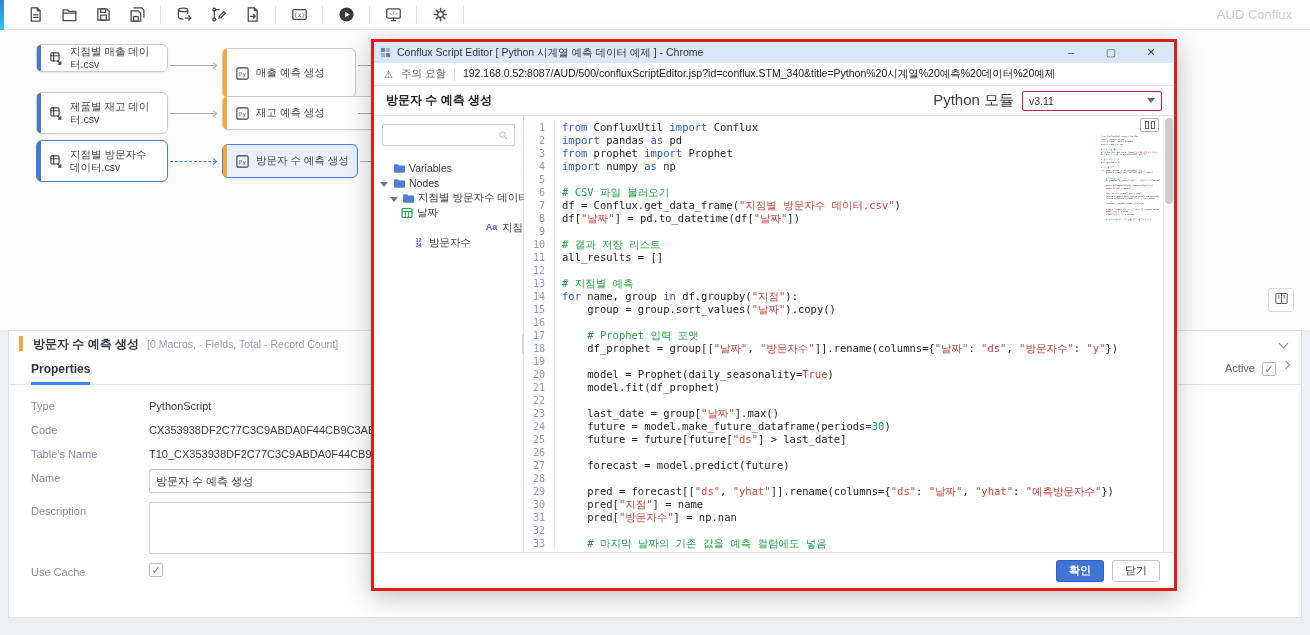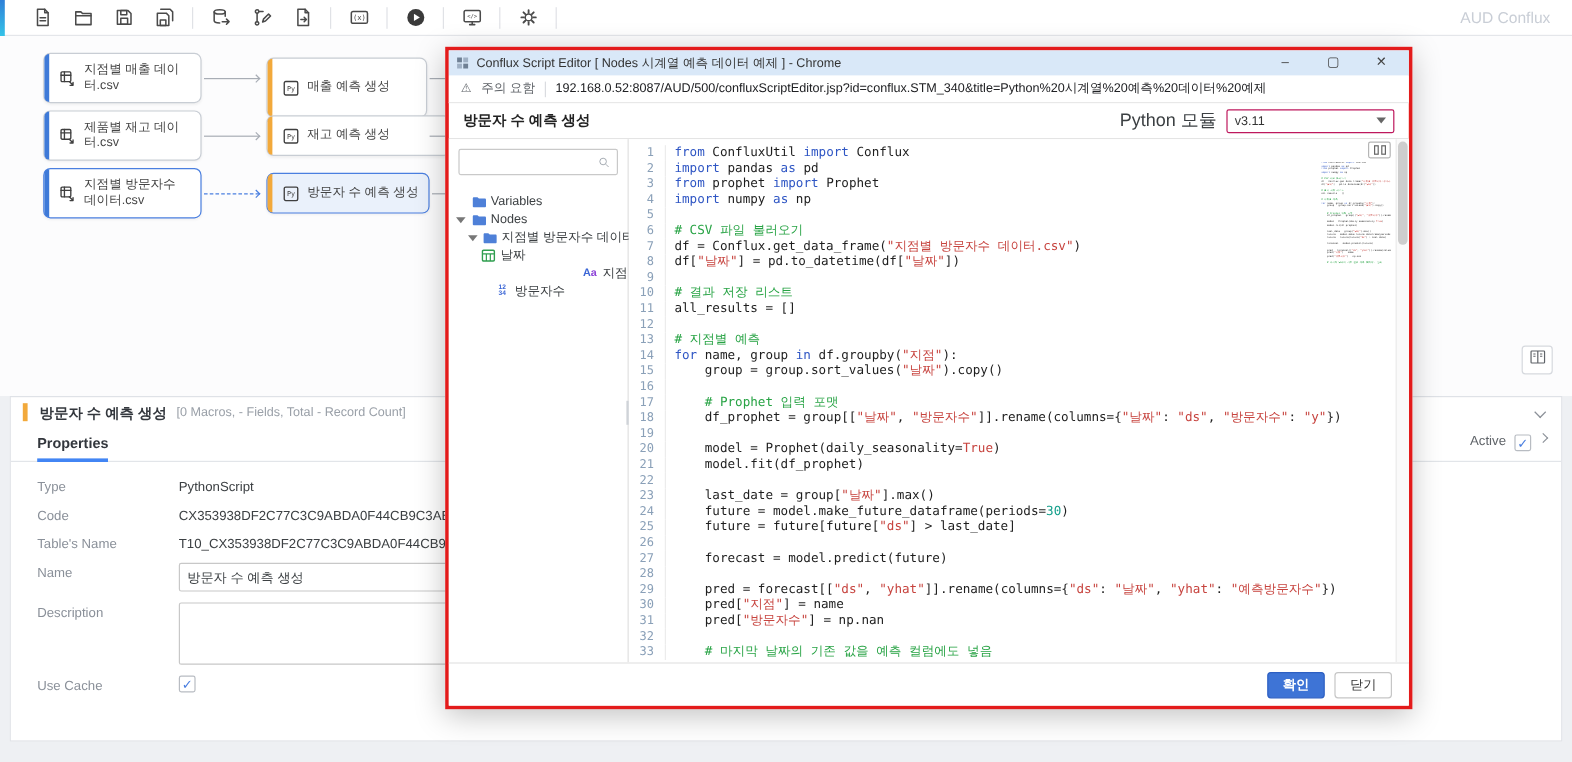--- a/index.html
+++ b/index.html
@@ -23,21 +23,21 @@
   #canvas{position:absolute;left:0;top:30px;width:1310px;height:300px;background:#fcfcfd}
   .node{position:absolute;background:#fff;border:1px solid #c8cdd4;border-radius:6px;display:flex;align-items:center;gap:6px;padding:0 8px 0 12px;box-shadow:0 1px 2px rgba(0,0,0,.05);cursor:pointer}
   .node .node-accent{position:absolute;left:0;top:0;bottom:0;width:4px;border-radius:5px 0 0 5px}
   .node.source .node-accent{background:var(--accent-blue)}
   .node.process .node-accent{background:var(--accent-yellow)}
   .node.selected{border:1.5px solid var(--selection-blue)}
   .node.process.selected{background:#eaf1fb}
   .node-label{font-size:10.5px;color:#444;line-height:1.25}
   .node-icon{flex:0 0 auto;display:flex}
   .node-icon svg{width:15px;height:15px;stroke:#3f3f3f;fill:none;stroke-width:1.8;stroke-linecap:round;stroke-linejoin:round}
-  .n1{left:36px;top:14px;width:132px;height:42px}
+  .n1{left:36px;top:14px;width:132px;height:28px}
   .n2{left:222px;top:18px;width:134px;height:50px}
   .n3{left:36px;top:62px;width:132px;height:42px}
   .n4{left:222px;top:66px;width:154px;height:34px}
   .n5{left:36px;top:110px;width:132px;height:42px}
   .n6{left:222px;top:114px;width:136px;height:34px}
   .edge{position:absolute;border-top:1px solid #a8adb5}
   .edge.dashed{border-top:1.6px dashed var(--selection-blue)}
   .chev{position:absolute;right:0;top:-3.5px;width:5px;height:5px;border:solid #a8adb5;border-width:1.5px 1.5px 0 0;transform:rotate(45deg)}
   .edge.dashed .chev{border-color:var(--selection-blue)}
 
@@ -339,21 +339,21 @@
 <div id="popup">
   <div id="titlebar">
     <span id="favicon">
         <svg viewBox="0 0 12 12">
           <rect x="1" y="1" width="4.4" height="4.4" fill="#6f8094"></rect>
           <rect x="6.6" y="1" width="4.4" height="4.4" fill="#9fb0c4"></rect>
           <rect x="1" y="6.6" width="4.4" height="4.4" fill="#9fb0c4"></rect>
           <rect x="6.6" y="6.6" width="4.4" height="4.4" fill="#6f8094"></rect>
         </svg>
       </span>
-    <span class="title">Conflux Script Editor [ Nodes 시계열 예측 데이터 예제 ] - Chrome</span>
+    <span class="title">Conflux Script Editor [ Python 시계열 예측 데이터 예제 ] - Chrome</span>
     <span class="winctl">–</span>
     <span class="winctl">▢</span>
     <span class="winctl">✕</span>
   </div>
   <div id="urlrow">
     <span id="warn-icon">⚠</span>
     <span id="warn-text">주의 요함</span>
     <span class="vdiv"></span>
     <span id="url">192.168.0.52:8087/AUD/500/confluxScriptEditor.jsp?id=conflux.STM_340&amp;title=Python%20시계열%20예측%20데이터%20예제</span>
   </div>

